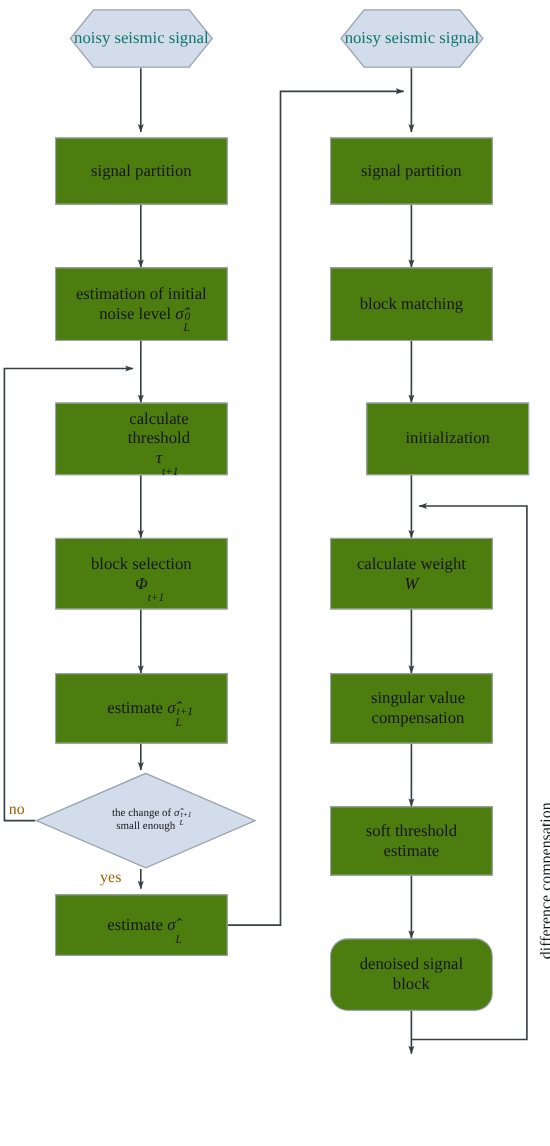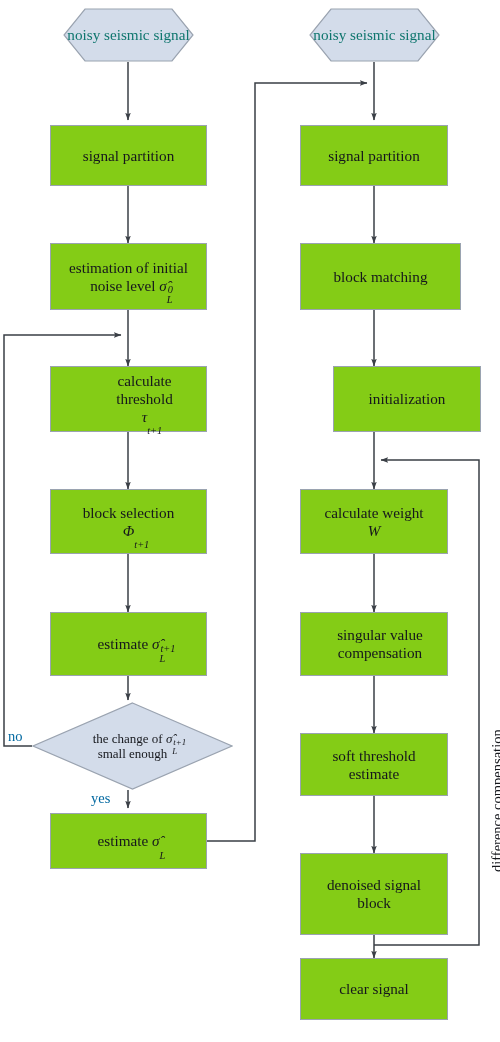--- a/index.html
+++ b/index.html
@@ -32,21 +32,21 @@
     display: flex;
     align-items: center;
     justify-content: center;
     text-align: center;
     line-height: 1.18;
     font-size: 15.2px;
     color: #15171c;
     z-index: 3;
   }
   .node-box {
-    background: #84cc16;
+    background: #4d7c0f;
     border: 1px solid #9aa3b0;
   }
   .node-inner {
     padding: 0 5px;
     width: 100%;
   }
   .hex-wrap {
     position: absolute;
     z-index: 3;
     display: flex;
@@ -79,29 +79,29 @@
   .diamond-shape {
     position: absolute;
     left: 0; top: 0;
     width: 100%;
     height: 100%;
   }
   .diamond-text {
     position: relative;
     z-index: 4;
     text-align: center;
-    font-size: 13px;
+    font-size: 10px;
     line-height: 1.18;
     color: #15171c;
     pointer-events: none;
   }
   .edge-label {
     position: absolute;
     font-size: 14.5px;
-    color: #0369a1;
+    color: #a16207;
     z-index: 4;
     white-space: nowrap;
   }
   .rot-label {
     position: absolute;
     font-size: 14.5px;
     color: #15171c;
     z-index: 4;
     white-space: nowrap;
     transform-origin: 0 0;
@@ -253,21 +253,21 @@
     </svg>
     <div class="hex-text">
       <span>noisy seismic signal</span>
     </div>
   </div>
 
   <div class="node node-box" style="left:300px; top:125px; width:148px; height:61px;">
     <div class="node-inner">signal partition</div>
   </div>
 
-  <div class="node node-box" style="left:300px; top:243px; width:161px; height:67px;">
+  <div class="node node-box" style="left:300px; top:243px; width:148px; height:67px;">
     <div class="node-inner">block matching</div>
   </div>
 
   <div class="node node-box" style="left:300px; top:366px; width:148px; height:66px;margin-left:33px;">
     <div class="node-inner">initialization</div>
   </div>
 
   <div class="node node-box" style="left:300px; top:489px; width:148px; height:65px;">
     <div class="node-inner">
       <span>calculate weight</span>
@@ -282,26 +282,23 @@
     </div>
   </div>
 
   <div class="node node-box" style="left:300px; top:733px; width:148px; height:63px;">
     <div class="node-inner">
       <span>soft threshold</span>
       <span class="line2">estimate</span>
     </div>
   </div>
 
-  <div class="node node-box" style="left:300px; top:853px; width:148px; height:82px;">
+  <div class="node node-box" style="left:300px; top:853px; width:148px; height:66px;border-radius:16px;">
     <div class="node-inner">
       <span>denoised signal</span>
       <span class="line2">block</span>
     </div>
   </div>
 
-  <div class="node node-box" style="left:300px; top:958px; width:148px; height:62px;">
-    <div class="node-inner">clear signal</div>
-  </div>
 
   <div class="rot-label" style="left:489px; top:872px;">difference compensation</div>
 
 </div>
 
 </body></html>

